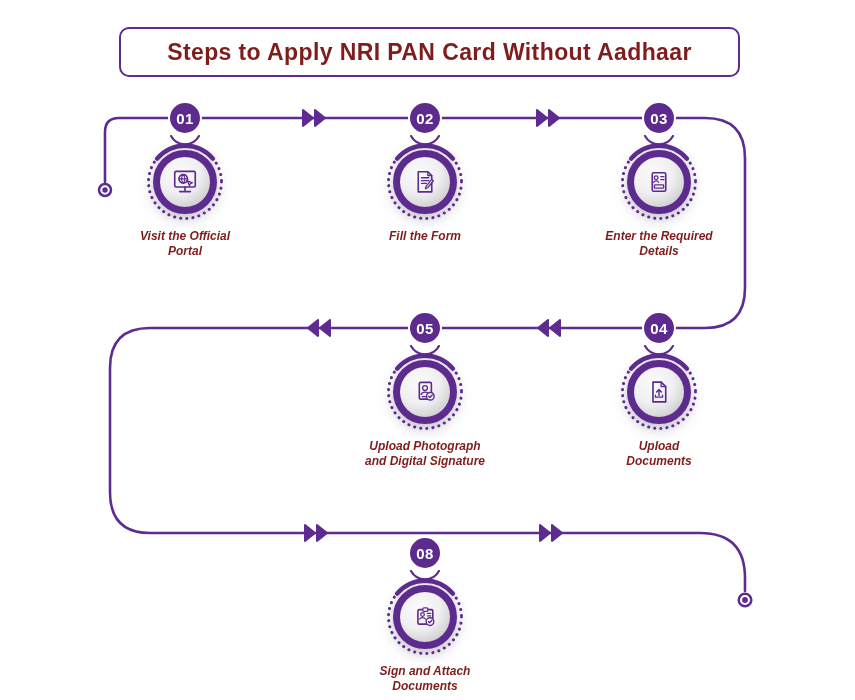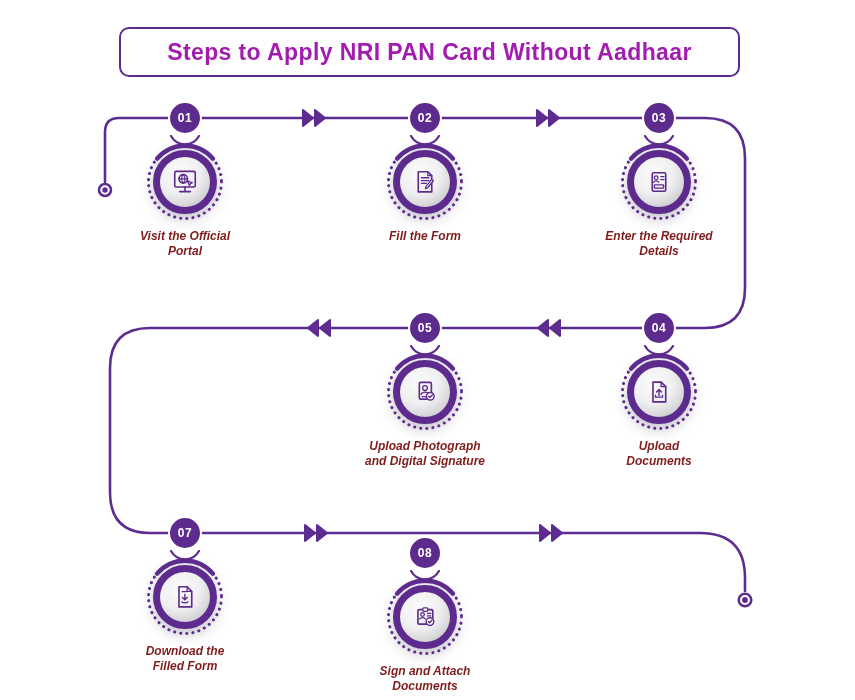--- a/index.html
+++ b/index.html
@@ -1,22 +1,22 @@
 <!DOCTYPE html>
 <html><head>
 <meta charset="utf-8">
 <style>
   html,body{margin:0;padding:0;background:#fff;}
   body{width:855px;height:700px;overflow:hidden;font-family:"Liberation Sans",sans-serif;}
   .canvas{position:relative;width:855px;height:700px;background:#ffffff;}
   .connector{position:absolute;left:0;top:0;width:855px;height:700px;}
   .title-box{position:absolute;left:119px;top:27px;width:617px;height:46px;border:2.5px solid #5E2B8F;border-radius:10px;display:flex;align-items:center;justify-content:center;background:#fff;}
-  .title-box h1{margin:0;font-size:23px;font-weight:bold;color:#a21caf;letter-spacing:.4px;}
+  .title-box h1{margin:0;font-size:23px;font-weight:bold;color:#7f1d1d;letter-spacing:.4px;}
   .step{position:absolute;width:220px;height:175px;}
-  .badge{position:absolute;left:50%;top:0;transform:translateX(-50%);width:30px;height:30px;background:#5D2B8D;border:2px solid #fff;border-radius:50%;color:#fff;font-size:12px;font-weight:bold;display:flex;align-items:center;justify-content:center;z-index:3;letter-spacing:.5px;}
+  .badge{position:absolute;left:50%;top:0;transform:translateX(-50%);width:30px;height:30px;background:#5D2B8D;border:2px solid #fff;border-radius:50%;color:#fff;font-size:15px;font-weight:bold;display:flex;align-items:center;justify-content:center;z-index:3;letter-spacing:.5px;}
   .badge-arc{position:absolute;left:50%;top:34px;transform:translateX(-50%);z-index:2;}
   .assembly{position:absolute;left:50%;top:40px;transform:translateX(-50%);width:82px;height:82px;filter:drop-shadow(0 5px 5px rgba(70,60,90,.28));}
   .assembly .ring{position:absolute;left:0;top:0;width:82px;height:82px;}
   .assembly .glyph{position:absolute;left:24px;top:24px;width:34px;height:34px;}
   .label{position:absolute;left:50%;top:128px;transform:translateX(-50%);text-align:center;font-size:12px;font-weight:bold;color:#7f1d1d;line-height:1.22;font-style:italic;}
   .label div{white-space:nowrap;}
   .s1{left:75px;top:101px}.s2{left:315px;top:101px}.s3{left:549px;top:101px}
   .s4{left:549px;top:311px}.s5{left:315px;top:311px}.s6{left:75px;top:311px}
   .s7{left:75px;top:516px}.s8{left:315px;top:536px}.s9{left:549px;top:516px}
   .hidden-defs{position:absolute;width:0;height:0;overflow:hidden;}
@@ -196,43 +196,20 @@
         <path d="M29.2,30 l1.7,1.7 3.4,-3.6" stroke-width="2"></path>
       </svg>
     </div>
     <div class="label">
       <div>Upload Photograph</div>
       <div>and Digital Signature</div>
     </div>
   </div>
 
 
-  <div class="step s7">
-    <div class="badge">07</div>
-    <svg class="badge-arc" width="36" height="14" viewBox="0 0 36 14">
-      <path d="M4,1 A16,16 0 0 0 32,1" fill="none" stroke="#5D2B8D" stroke-width="2.2" stroke-linecap="round"></path>
-      <circle cx="18" cy="12" r="1.2" fill="#5D2B8D"></circle>
-    </svg>
-    <div class="assembly">
-      <svg class="ring" viewBox="0 0 82 82">
-          <use href="#ringSym"></use>
-        </svg>
-      <svg class="glyph" viewBox="0 0 48 48" fill="none" stroke="#5D2B8D" stroke-width="2.3" stroke-linecap="round" stroke-linejoin="round">
-        <path d="M15.5,9.5 h11.5 l6.5,6.5 v22 h-18 z"></path>
-        <path d="M27,9.5 v6.5 h6.5" stroke-width="1.8"></path>
-        <path d="M20,16.5 h6" stroke-width="1.8"></path>
-        <path d="M23.8,20.5 v7.5 M20.4,24.6 L23.8,28 L27.2,24.6" stroke-width="2"></path>
-        <path d="M19.5,30.8 c1.3,1.8 7.3,1.8 8.6,0" stroke-width="1.8"></path>
-      </svg>
-    </div>
-    <div class="label">
-      <div>Download the</div>
-      <div>Filled Form</div>
-    </div>
-  </div>
 
   <div class="step s8">
     <div class="badge">08</div>
     <svg class="badge-arc" width="36" height="14" viewBox="0 0 36 14">
       <path d="M4,1 A16,16 0 0 0 32,1" fill="none" stroke="#5D2B8D" stroke-width="2.2" stroke-linecap="round"></path>
       <circle cx="18" cy="12" r="1.2" fill="#5D2B8D"></circle>
     </svg>
     <div class="assembly">
       <svg class="ring" viewBox="0 0 82 82">
           <use href="#ringSym"></use>

